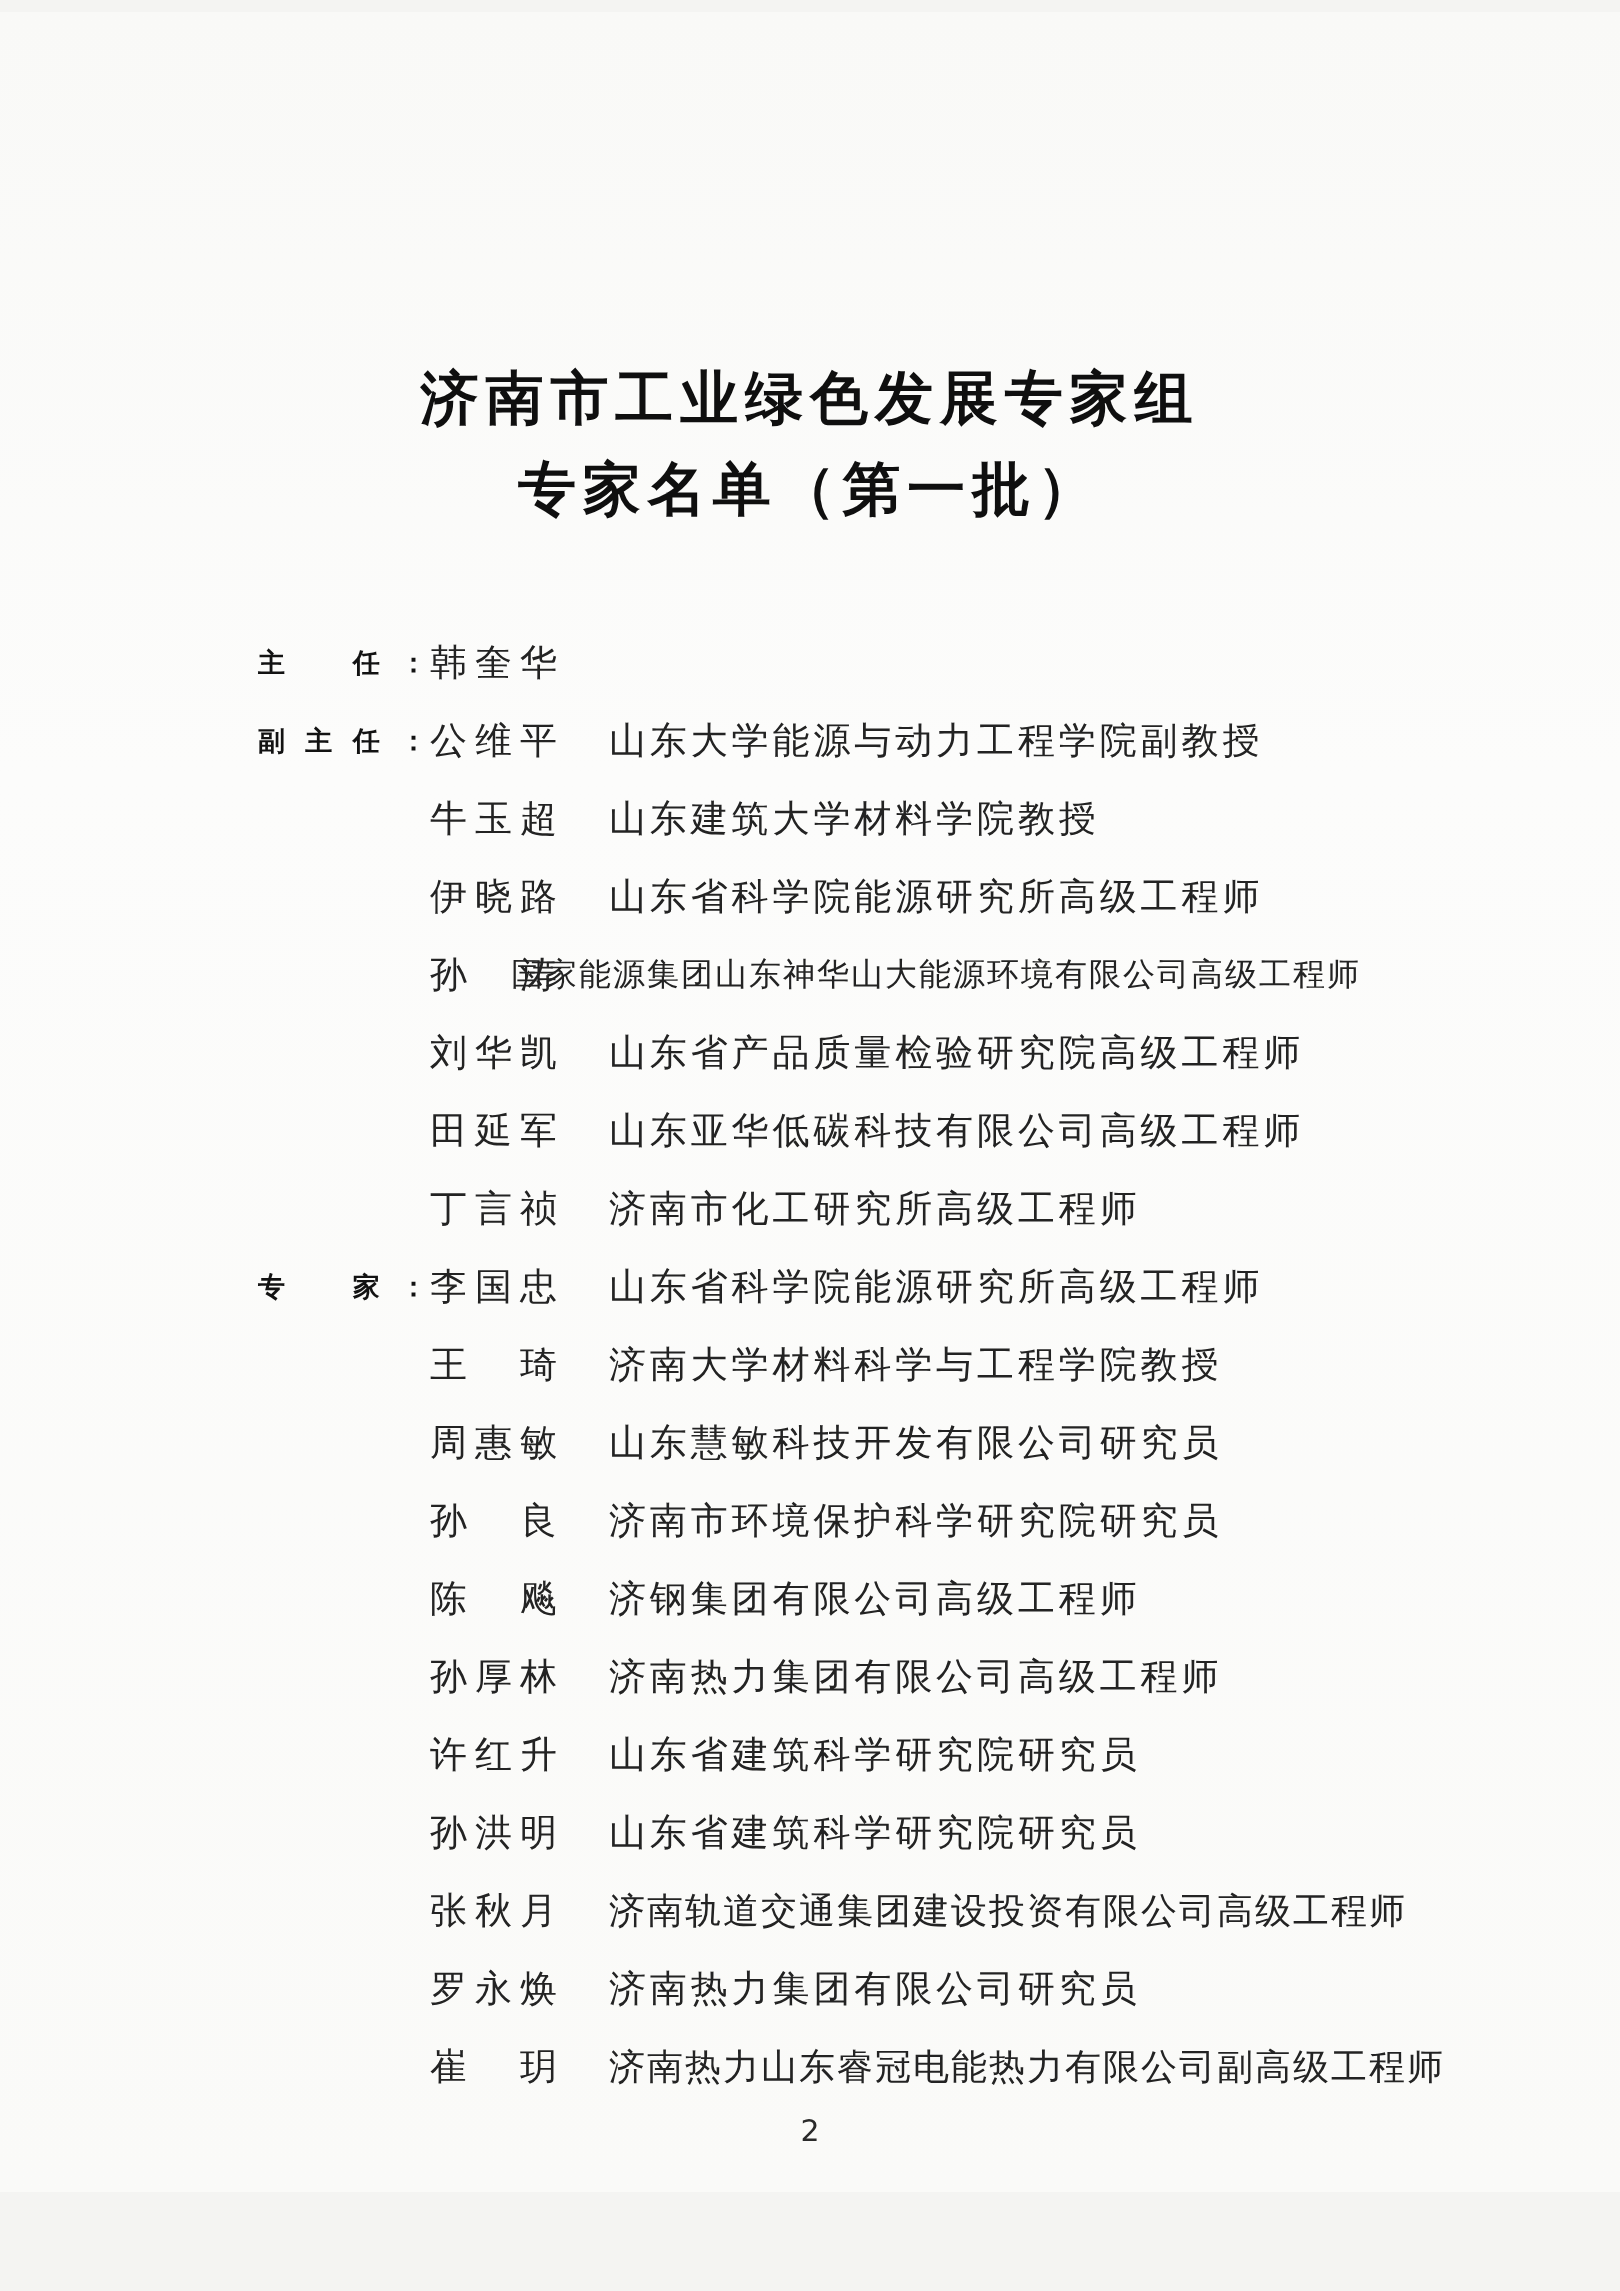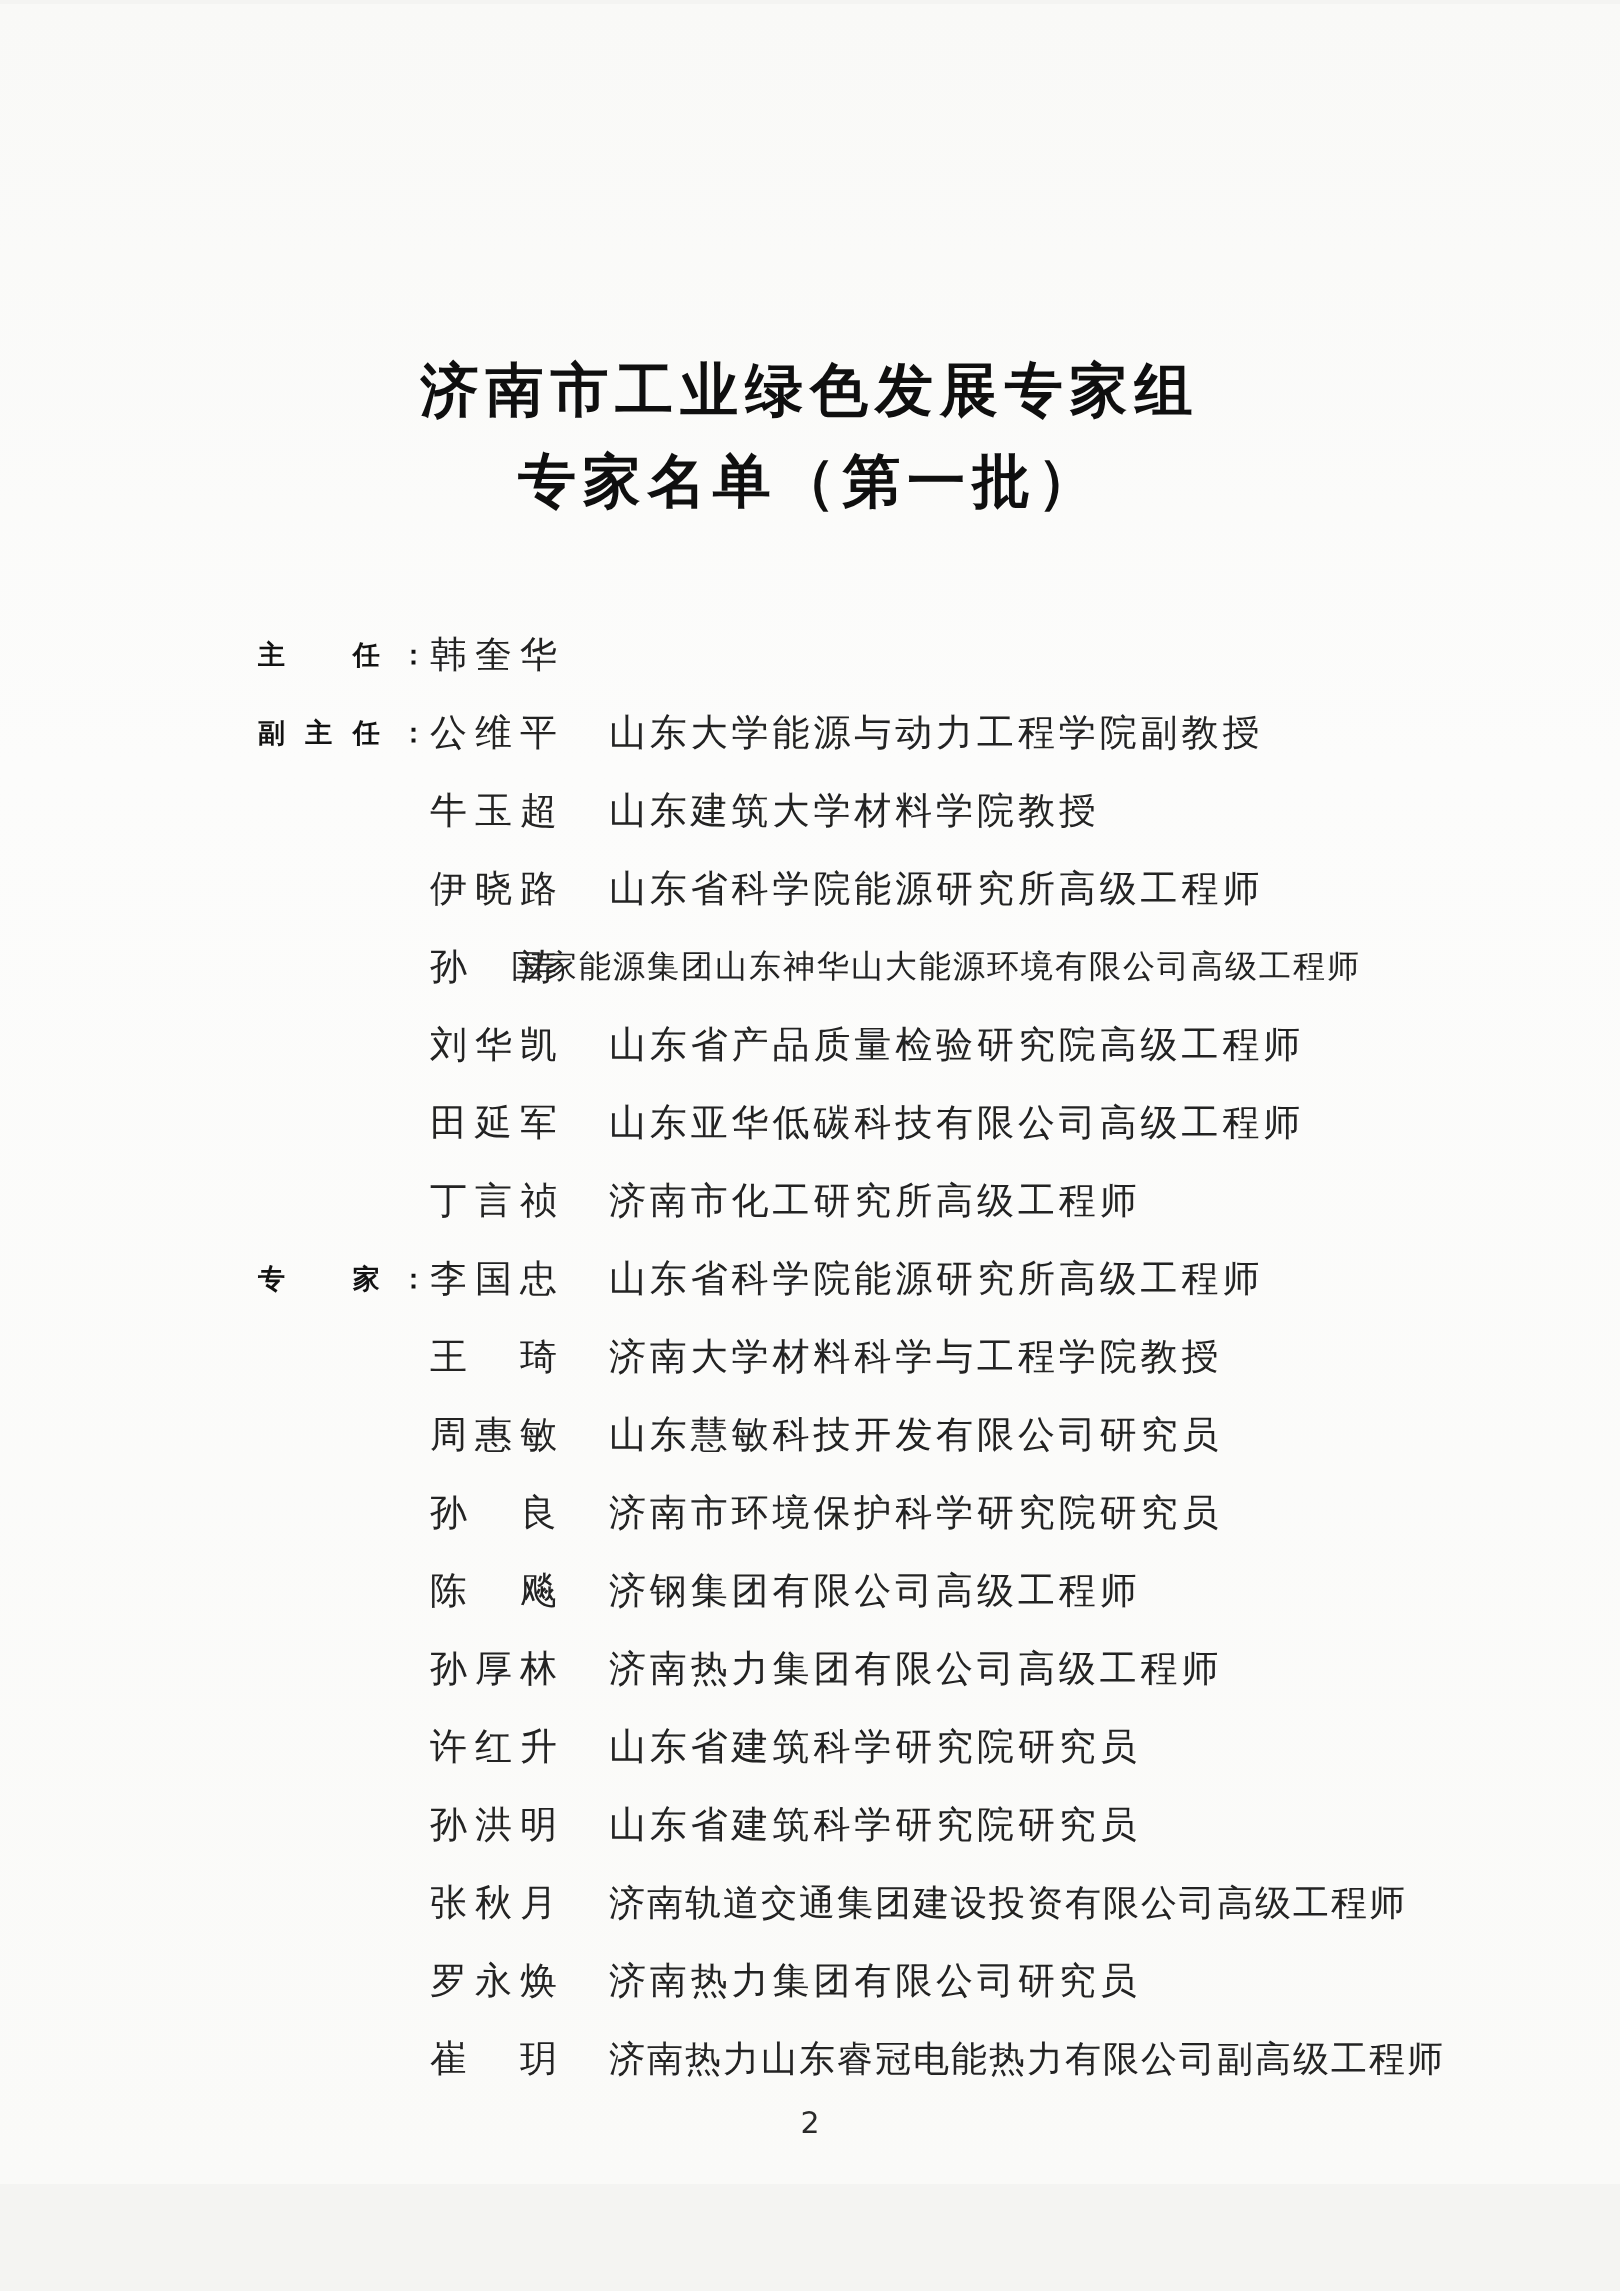--- a/index.html
+++ b/index.html
@@ -4,21 +4,21 @@
 <style>
   html, body {
     margin: 0;
     padding: 0;
     background: #f4f4f2;
   }
   .page {
     position: relative;
     width: 1620px;
     height: 2180px;
-    margin: 4px auto;
+    margin: 12px auto;
     background: linear-gradient(180deg, #f9f9f7 0%, #fcfcfb 35%, #fafaf8 100%);
     font-family: "DejaVu Sans", sans-serif;
     color: #1f1f1f;
     overflow: hidden;
   }
   .title-block {
     position: absolute;
     top: 341px;
     left: 0;
     width: 100%;

